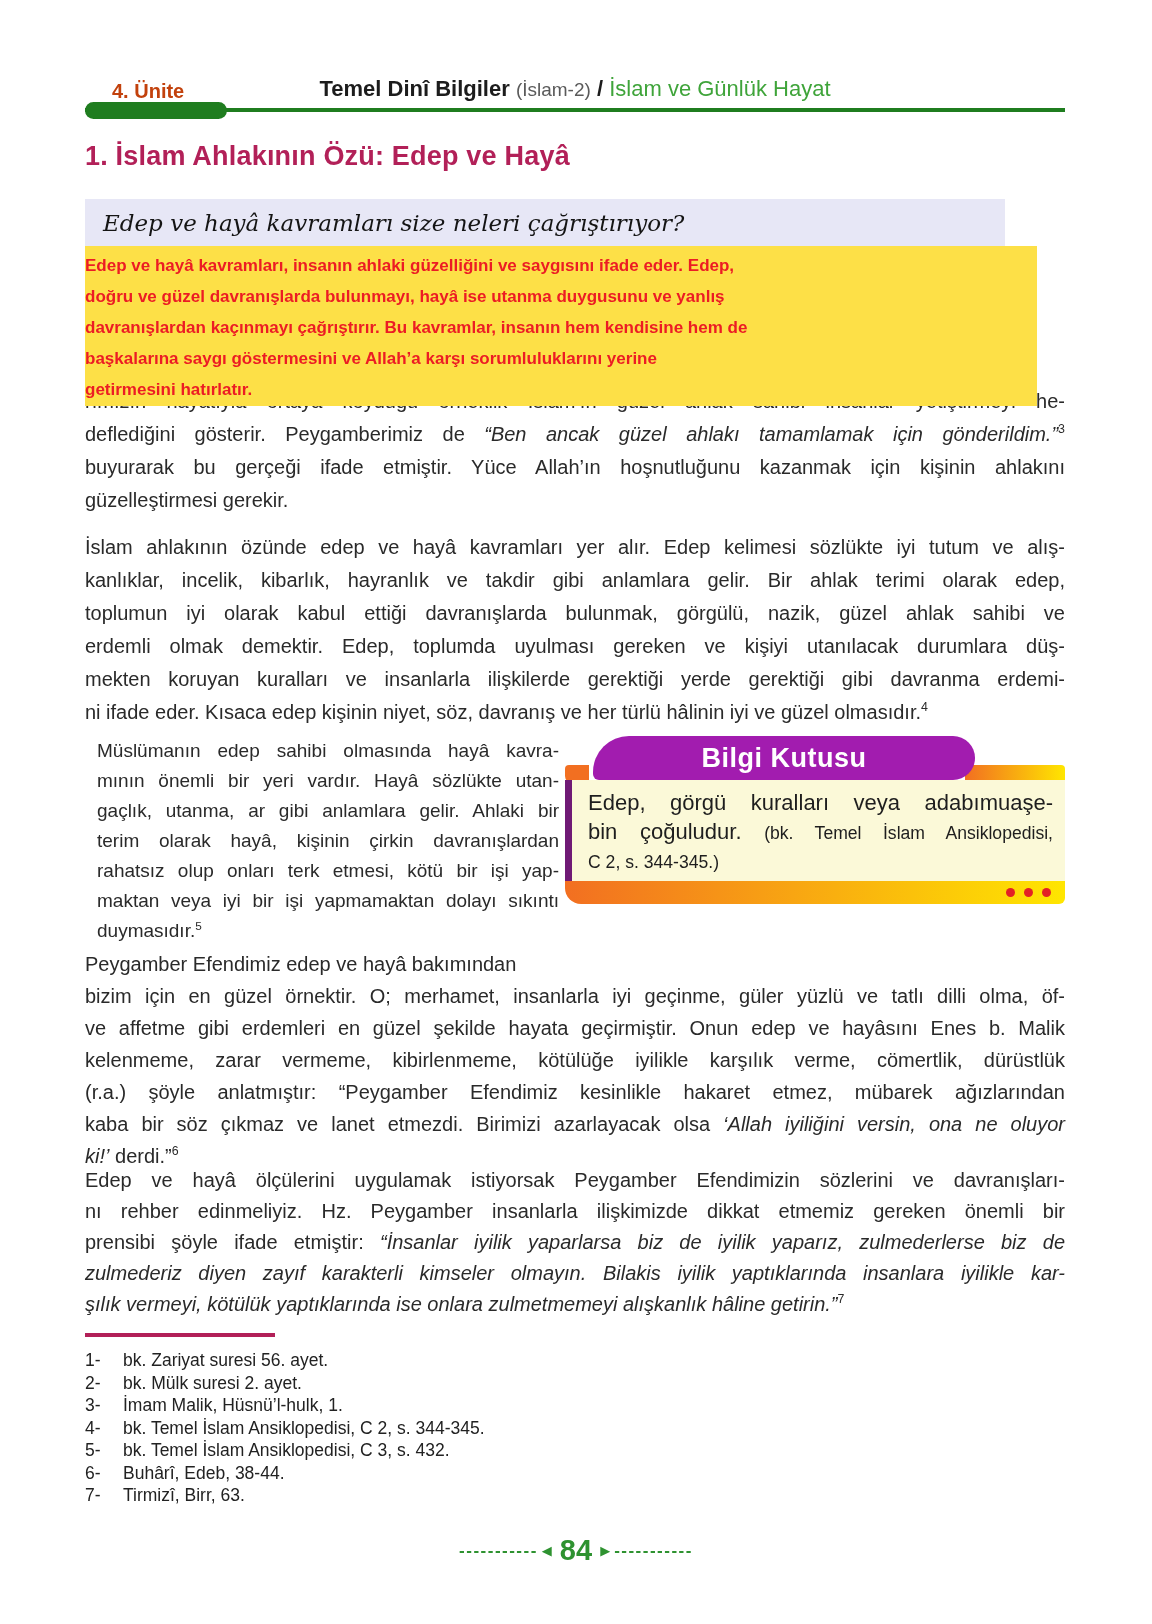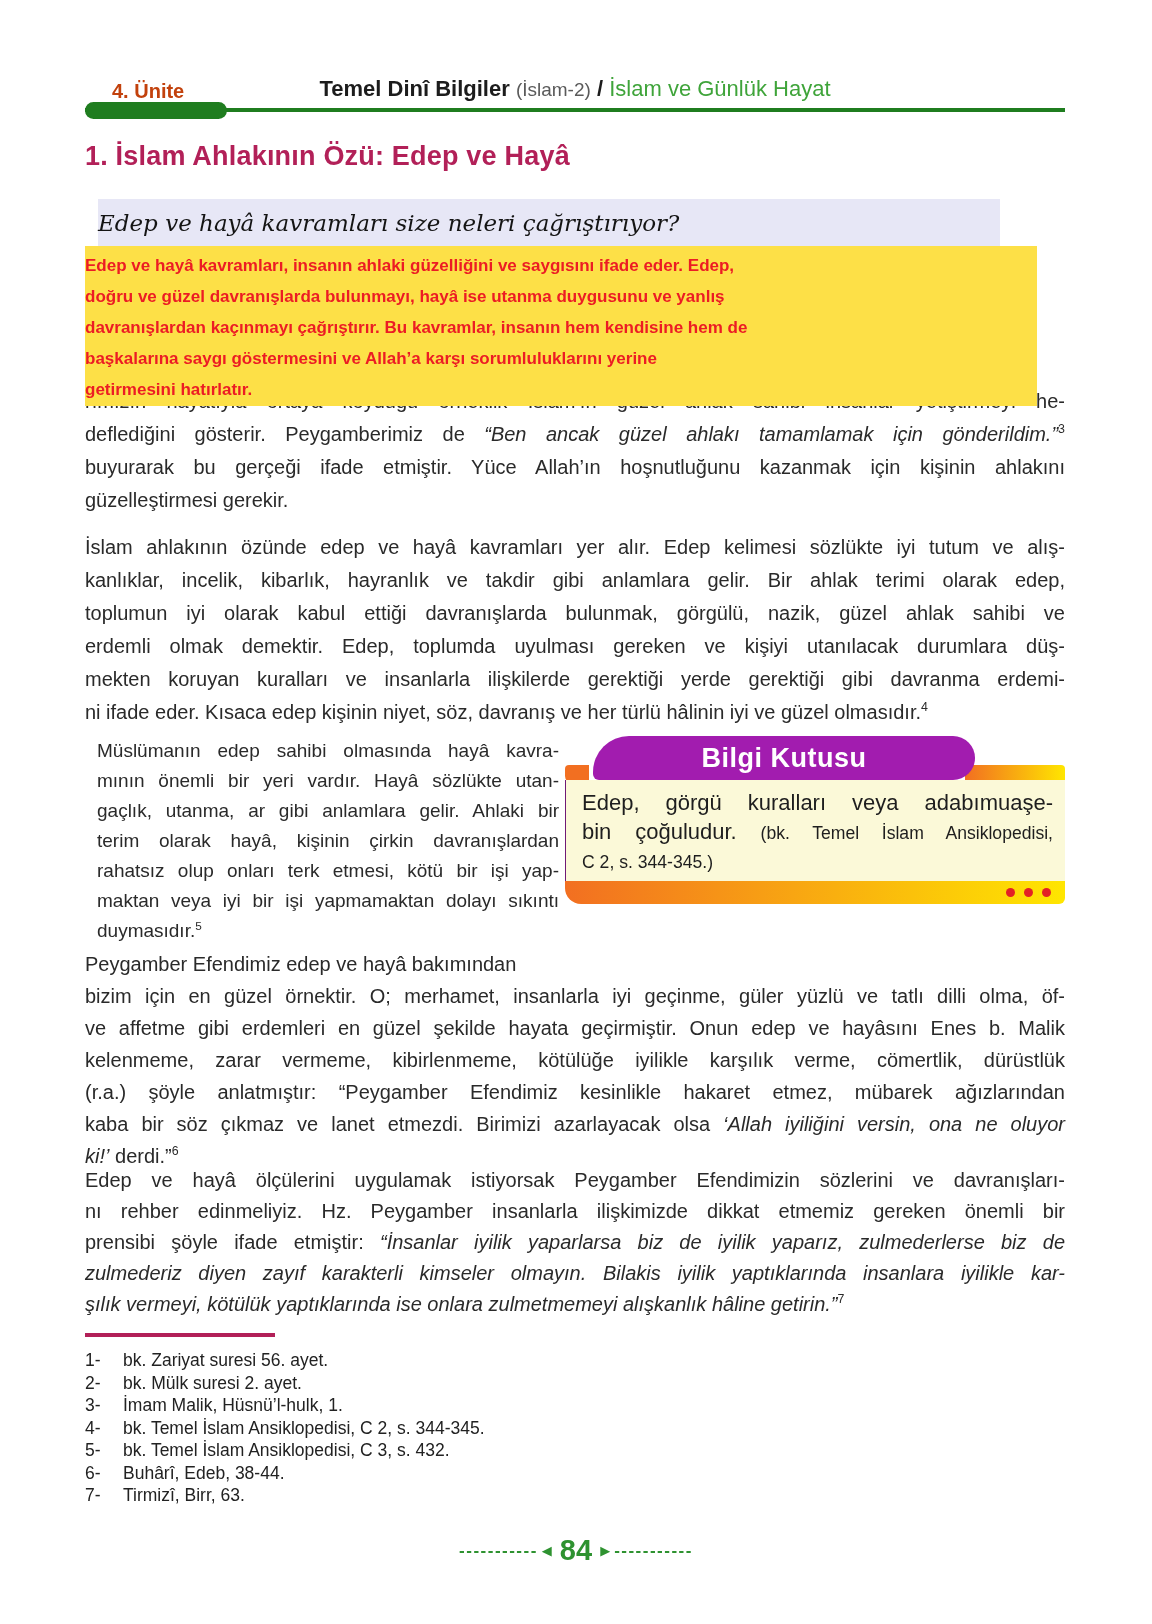--- a/index.html
+++ b/index.html
@@ -15,22 +15,22 @@
   .hdr-slash{color:#1c1c1c;font-weight:bold;}
   .chapter{color:#3fa43a;}
   .green-pill{left:85px;top:102px;width:142px;height:17px;border-radius:9px;background:#1f7d1f;}
   .green-line{left:85px;top:108px;width:980px;height:4px;background:#1f7d1f;}
 
   
   .section-title{left:85px;top:141px;font-size:27px;font-weight:bold;color:#b22058;letter-spacing:.2px;}
 
   
   .question-box{left:85px;top:199px;width:902px;height:47px;background:#e7e7f6;
-                display:flex;align-items:center;
-                font-family:"DejaVu Serif",serif;font-style:italic;font-size:23px;color:#141414;margin-left:13px;}
+                padding-left:18px;display:flex;align-items:center;
+                font-family:"DejaVu Serif",serif;font-style:italic;font-size:23px;color:#141414;}
 
   
   .answer-overlay{left:85px;top:246px;width:952px;height:156px;background:#fde047;z-index:3;
                   color:#ec1c24;font-weight:bold;font-size:17px;line-height:31px;padding-top:4px;}
 
   
   .para{width:980px;font-size:20px;line-height:33px;text-align:justify;color:#2a2a2a;}
   .para .ln{height:33px;overflow:visible;}
   .justify .ln::after{content:"";display:inline-block;width:100%;height:0;}
   .justify .ln.last{text-align:left;}
@@ -49,21 +49,21 @@
 
   
   .info-box{position:absolute;left:480px;top:0;width:500px;height:168px;}
   .ib-notch{position:absolute;left:0;top:29px;width:24px;height:18px;background:#f26f21;border-radius:4px 0 0 7px;}
   .ib-tab{position:absolute;left:28px;top:0;width:382px;height:44px;background:#a21caf;
           border-radius:36px 22px 22px 6px;display:flex;align-items:center;justify-content:center;
           color:#ffffff;font-weight:bold;font-size:27px;letter-spacing:.5px;z-index:2;}
   .ib-topstrip{position:absolute;left:400px;right:0;top:29px;height:15px;
                background:linear-gradient(to right,#f26f21,#ffe600);border-radius:0 4px 0 0;}
   .ib-body{position:absolute;left:0;top:44px;right:0;height:101px;background:#fbf9d8;
-           border-left:1px solid #701a75;box-sizing:border-box;
+           border-left:7px solid #701a75;box-sizing:border-box;
            padding:8px 12px 0 16px;font-size:22px;line-height:29px;text-align:justify;color:#1e1e1e;}
   .ib-body .ln{height:29px;}
   .ib-bar{position:absolute;left:0;top:145px;right:0;height:23px;
           background:linear-gradient(to right,#f26f21,#ffe600);border-radius:0 0 6px 16px;}
   .ib-dots{position:absolute;right:14px;top:152px;display:flex;gap:9px;}
   .ib-dots span{width:9px;height:9px;border-radius:50%;background:#e32025;display:block;}
 
   .p4{left:85px;top:948px;line-height:32px;}
   .p4 .ln{height:32px;}
   .p5{left:85px;top:1165px;line-height:31px;}

